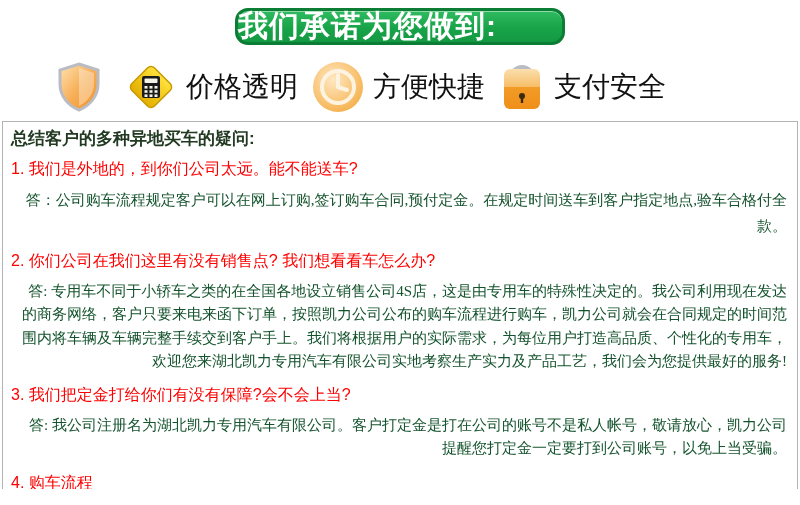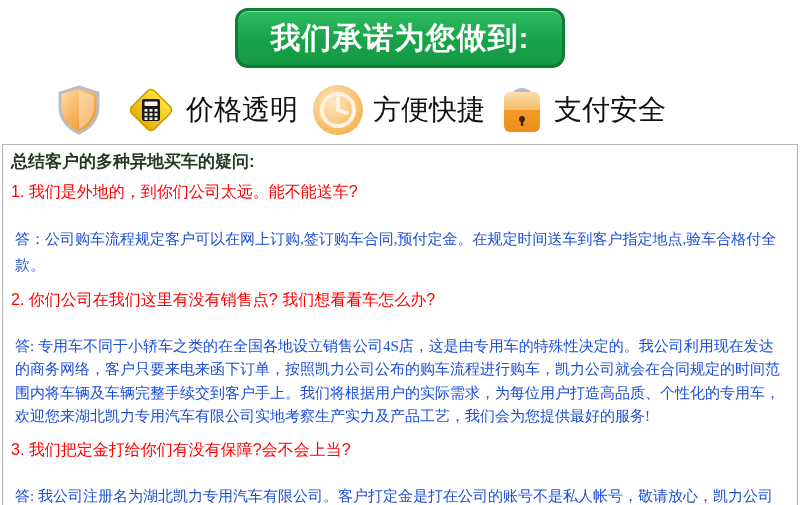--- a/index.html
+++ b/index.html
@@ -1,43 +1,43 @@
 <!DOCTYPE html>
 <html><head>
 <meta charset="utf-8">
 <style>
   * { margin: 0; padding: 0; box-sizing: border-box; }
   html, body { width: 800px; height: 505px; overflow: hidden; background: #ffffff;
     font-family: "Liberation Sans", sans-serif; }
 
   
   .banner {
-    width: 330px; height: 60px; margin: 8px auto 16px;
+    width: 330px; height: 37px; margin: 8px auto 16px;
     background: linear-gradient(#2fbb5f, #18a349 55%, #149943);
     border: 3px solid #0b7d34; border-radius: 13px;
-    display: flex; align-items: center; justify-content: center;
+    display: flex; align-items: center; 
     color: #ffffff; font-size: 30px; font-weight: bold; letter-spacing: 1px;
     box-shadow: inset 0 1px 0 rgba(255,255,255,.45);
   }
 
   
   .features { display: flex; align-items: center; margin: 12px 0 8px 56px; }
   .feature { display: flex; align-items: center; margin-right: 14px; }
   .feature .ficon { display: inline-flex; margin-right: 9px; }
   .feature .flabel { font-family: "Liberation Serif", serif; font-size: 28px; color: #111; }
 
   
   .faq-box {
     margin: 6px 2px 0; border: 1px solid #b3b3b3; border-bottom: none;
     padding: 4px 10px 6px 8px; height: 368px; overflow: hidden; background: #fff;
   }
   .faq-heading { font-size: 17px; font-weight: bold; color: #223a22; margin: 1px 0 5px; }
   .q { color: #fe0000; font-weight: normal; font-size: 16px; margin: 9px 0 2px; }
-  .a { color: #1d4ed8; font-size: 15px; line-height: 1.55; margin: 24px 0 12px;
-       padding-left: 4px; font-family: "Liberation Serif", serif; }
+  .a { color: #14532d; font-size: 15px; line-height: 1.55; margin: 8px 0 12px;
+       padding-left: 4px; font-family: "Liberation Serif", serif; text-align: right; }
   .a.tall { line-height: 1.7; }
 </style>
 </head>
 <body>
 
 <div class="banner">
   <span>我们承诺为您做到:</span>
 </div>
 
 <div class="features">

